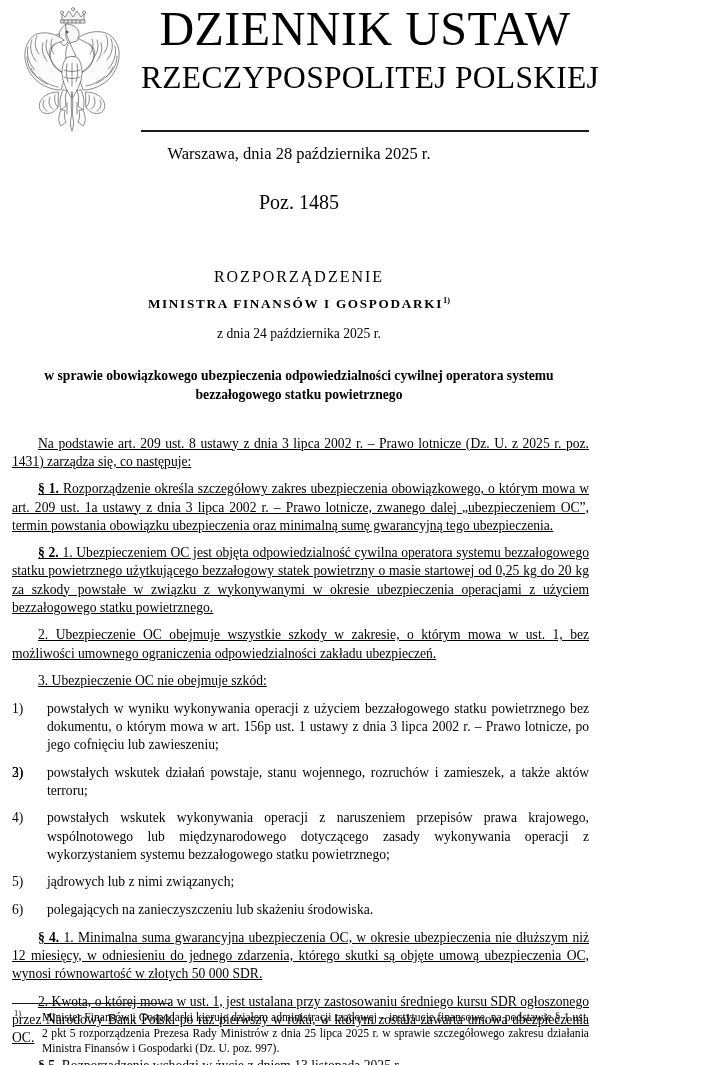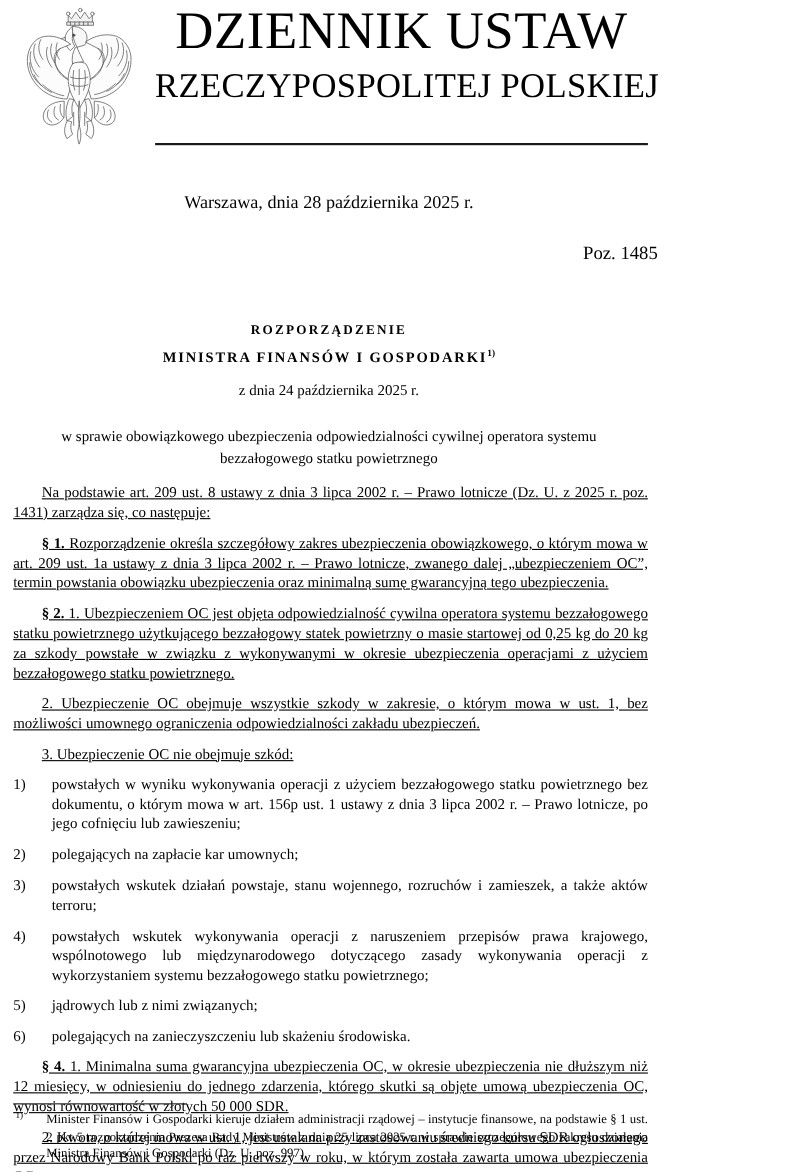--- a/index.html
+++ b/index.html
@@ -59,41 +59,39 @@
     position: absolute;
     left: 141px;
     right: 9px;
     top: 130px;
     border-top: 2.2px solid #1a1a1a;
   }
 
   
   .meta {
     text-align: center;
-    margin-top: 30px;
   }
   .meta-city {
     font-size: 16.5px;
     line-height: 1.2;
   }
   .meta-poz {
-    font-size: 17px;
+    font-size: 20px;
     line-height: 1.2;
     margin-top: 26px;
-    text-align: right;
   }
 
   
   .reg-title {
     text-align: center;
     margin-top: 53px;
   }
   .reg-title-main {
-    font-weight: bold;
-    font-size: 12px;
+    font-weight: normal;
+    font-size: 16px;
     letter-spacing: 2.0px;
     line-height: 1.25;
   }
   .reg-title-sub {
     font-weight: bold;
     font-size: 13.2px;
     letter-spacing: 1.7px;
     line-height: 1.25;
     margin-top: 8px;
   }
@@ -102,23 +100,23 @@
     letter-spacing: 0;
     vertical-align: super;
     font-weight: bold;
   }
   .reg-date {
     font-size: 13.6px;
     margin-top: 13px;
     line-height: 1.2;
   }
   .reg-subject {
-    font-weight: normal;
+    font-weight: bold;
     font-size: 13.6px;
-    margin: 24px auto 0 auto;
+    margin: 24px auto 17px auto;
     width: 540px;
     line-height: 1.42;
   }
 
   
   .body-content {
     margin: 0 9px 0 12px;
     padding-top: 13px;
   }
   p.para {
@@ -272,21 +270,21 @@
     <p class="para"><span class="sect">§ 1.</span><span> Rozporządzenie określa szczegółowy zakres ubezpieczenia obowiązkowego, o którym mowa w art. 209 ust. 1a ustawy z dnia 3 lipca 2002 r. – Prawo lotnicze, zwanego dalej „ubezpieczeniem OC”, termin powstania obowiązku ubezpieczenia oraz minimalną sumę gwarancyjną tego ubezpieczenia.</span></p>
 
     <p class="para"><span class="sect">§ 2.</span><span> 1. Ubezpieczeniem OC jest objęta odpowiedzialność cywilna operatora systemu bezzałogowego statku powietrznego użytkującego bezzałogowy statek powietrzny o masie startowej od 0,25 kg do 20 kg za szkody powstałe w związku z wykonywanymi w okresie ubezpieczenia operacjami z użyciem bezzałogowego statku powietrznego.</span></p>
 
     <p class="para">2. Ubezpieczenie OC obejmuje wszystkie szkody w zakresie, o którym mowa w ust. 1, bez możliwości umownego ograniczenia odpowiedzialności zakładu ubezpieczeń.</p>
 
     <p class="para">3. Ubezpieczenie OC nie obejmuje szkód:</p>
 
     <ul class="numlist">
       <li><span class="marker">1)</span><span>powstałych w wyniku wykonywania operacji z użyciem bezzałogowego statku powietrznego bez dokumentu, o którym mowa w art. 156p ust. 1 ustawy z dnia 3 lipca 2002 r. – Prawo lotnicze, po jego cofnięciu lub zawieszeniu;</span></li>
-      <li><span class="marker">2)</span><span>polegających na zapłacie kar umownych;</span></li>
+      <li><span class="marker">2)</span></li>
       <li><span class="marker">3)</span><span>powstałych wskutek działań powstaje, stanu wojennego, rozruchów i zamieszek, a także aktów terroru;</span></li>
       <li><span class="marker">4)</span><span>powstałych wskutek wykonywania operacji z naruszeniem przepisów prawa krajowego, wspólnotowego lub międzynarodowego dotyczącego zasady wykonywania operacji z wykorzystaniem systemu bezzałogowego statku powietrznego;</span></li>
       <li><span class="marker">5)</span><span>jądrowych lub z nimi związanych;</span></li>
       <li><span class="marker">6)</span><span>polegających na zanieczyszczeniu lub skażeniu środowiska.</span></li>
     </ul>
 
 
     <p class="para"><span class="sect">§ 4.</span><span> 1. Minimalna suma gwarancyjna ubezpieczenia OC, w okresie ubezpieczenia nie dłuższym niż 12 miesięcy, w odniesieniu do jednego zdarzenia, którego skutki są objęte umową ubezpieczenia OC, wynosi równowartość w złotych 50 000 SDR.</span></p>
 
     <p class="para">2. Kwota, o której mowa w ust. 1, jest ustalana przy zastosowaniu średniego kursu SDR ogłoszonego przez Narodowy Bank Polski po raz pierwszy w roku, w którym została zawarta umowa ubezpieczenia OC.</p>

